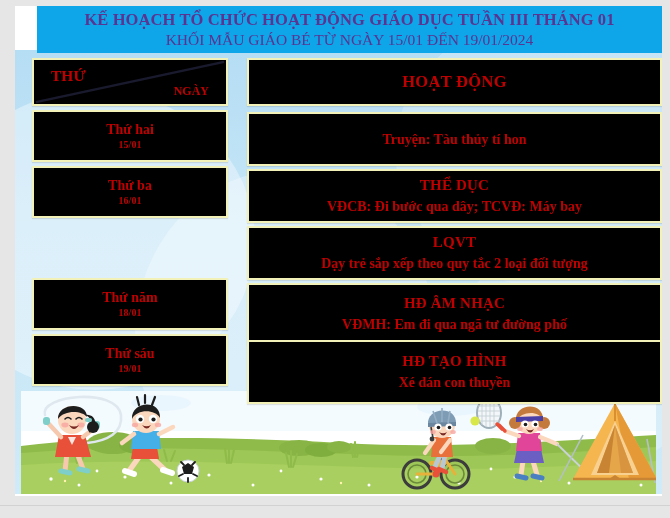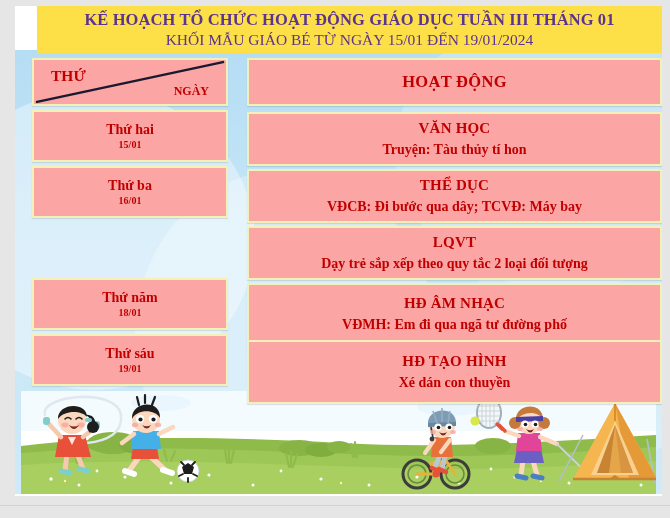--- a/index.html
+++ b/index.html
@@ -97,21 +97,21 @@
   .swirl-c { left: 380px; top: -40px; width: 340px; height: 280px; background: rgba(255,255,255,0.22); }
   .swirl-d { left: 440px; top: 180px; width: 260px; height: 240px; background: rgba(255,255,255,0.22); }
 
   
   .title-banner {
     position: absolute;
     left: 22px;
     top: 0px;
     width: 625px;
     height: 47px;
-    background: #fde047;
+    background: #0ea5e9;
     z-index: 5;
     display: flex;
     flex-direction: column;
     align-items: center;
     justify-content: center;
   }
   .title-line1 {
     color: #5b3390;
     font-weight: bold;
     font-size: 16.5px;
@@ -132,21 +132,21 @@
     position: absolute;
     left: 0;
     top: 44px;
     width: 647px;
     height: 340px;
     z-index: 6;
   }
 
   .cell {
     position: absolute;
-    background: #fca5a5;
+    background: #000000;
     border: 2px solid #f2f2b8;
     box-sizing: border-box;
     box-shadow: 0 1px 1px rgba(0,0,0,0.10);
     display: flex;
     flex-direction: column;
     align-items: center;
     justify-content: center;
     color: #c00000;
     font-weight: bold;
     text-align: center;
@@ -253,21 +253,20 @@
 
       <div class="cell col-act hdr-act" style="top:8px; height:48px;">
         <span>HOẠT ĐỘNG</span>
       </div>
 
       <div class="cell col-day" style="top:60px; height:52px;">
         <span class="day-name">Thứ hai</span>
         <span class="day-date">15/01</span>
       </div>
       <div class="cell col-act" style="top:62px; height:54px;">
-        <span class="act-title">VĂN HỌC</span>
         <span class="act-sub">Truyện: Tàu thủy tí hon</span>
       </div>
 
       <div class="cell col-day" style="top:116px; height:52px;">
         <span class="day-name">Thứ ba</span>
         <span class="day-date">16/01</span>
       </div>
       <div class="cell col-act" style="top:119px; height:54px;">
         <span class="act-title">THỂ DỤC</span>
         <span class="act-sub">VĐCB: Đi bước qua dây; TCVĐ: Máy bay</span>

